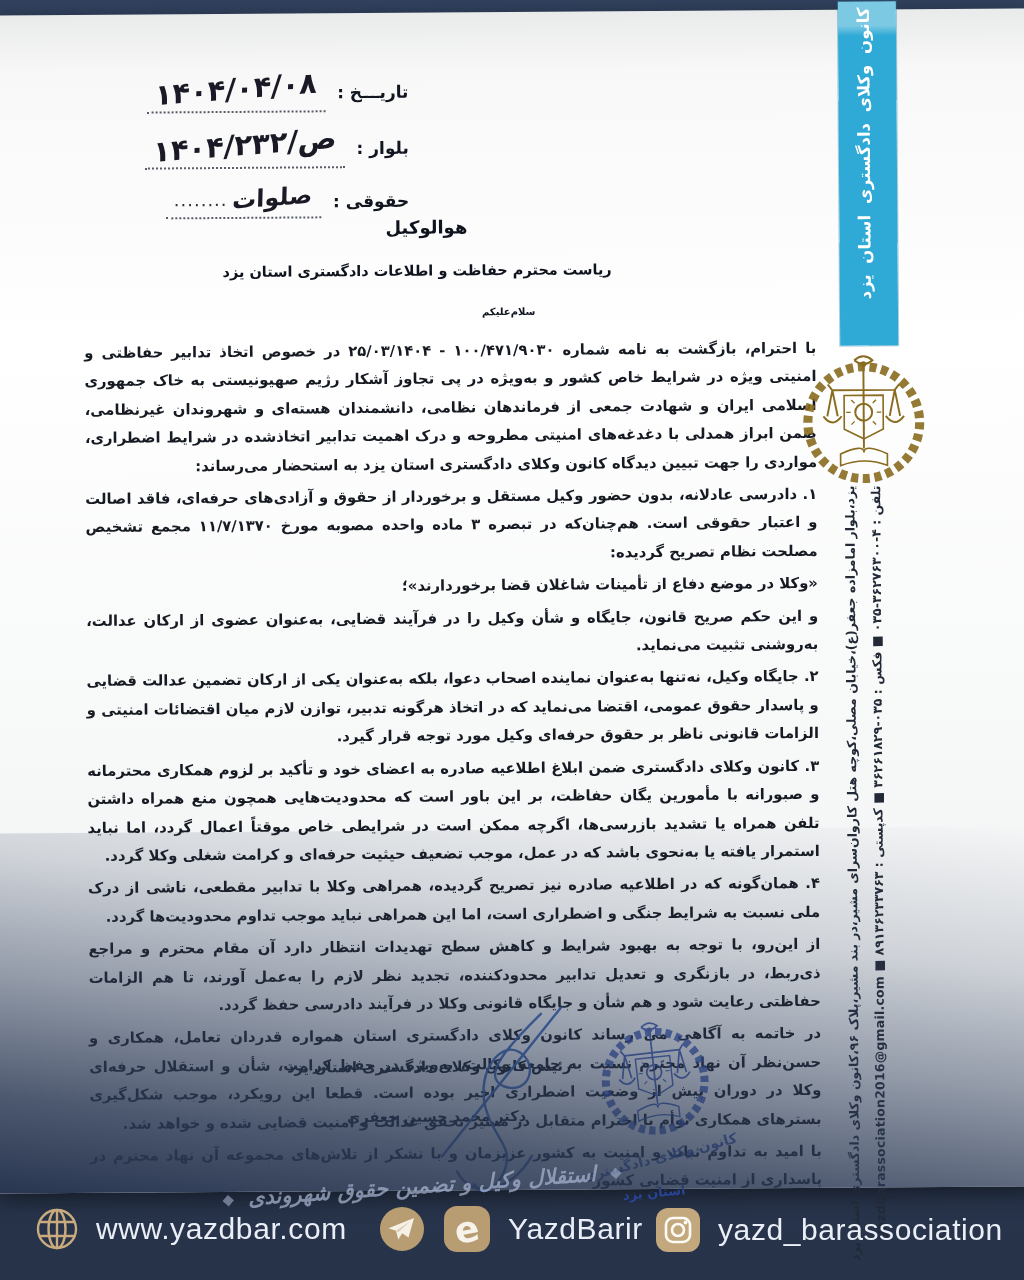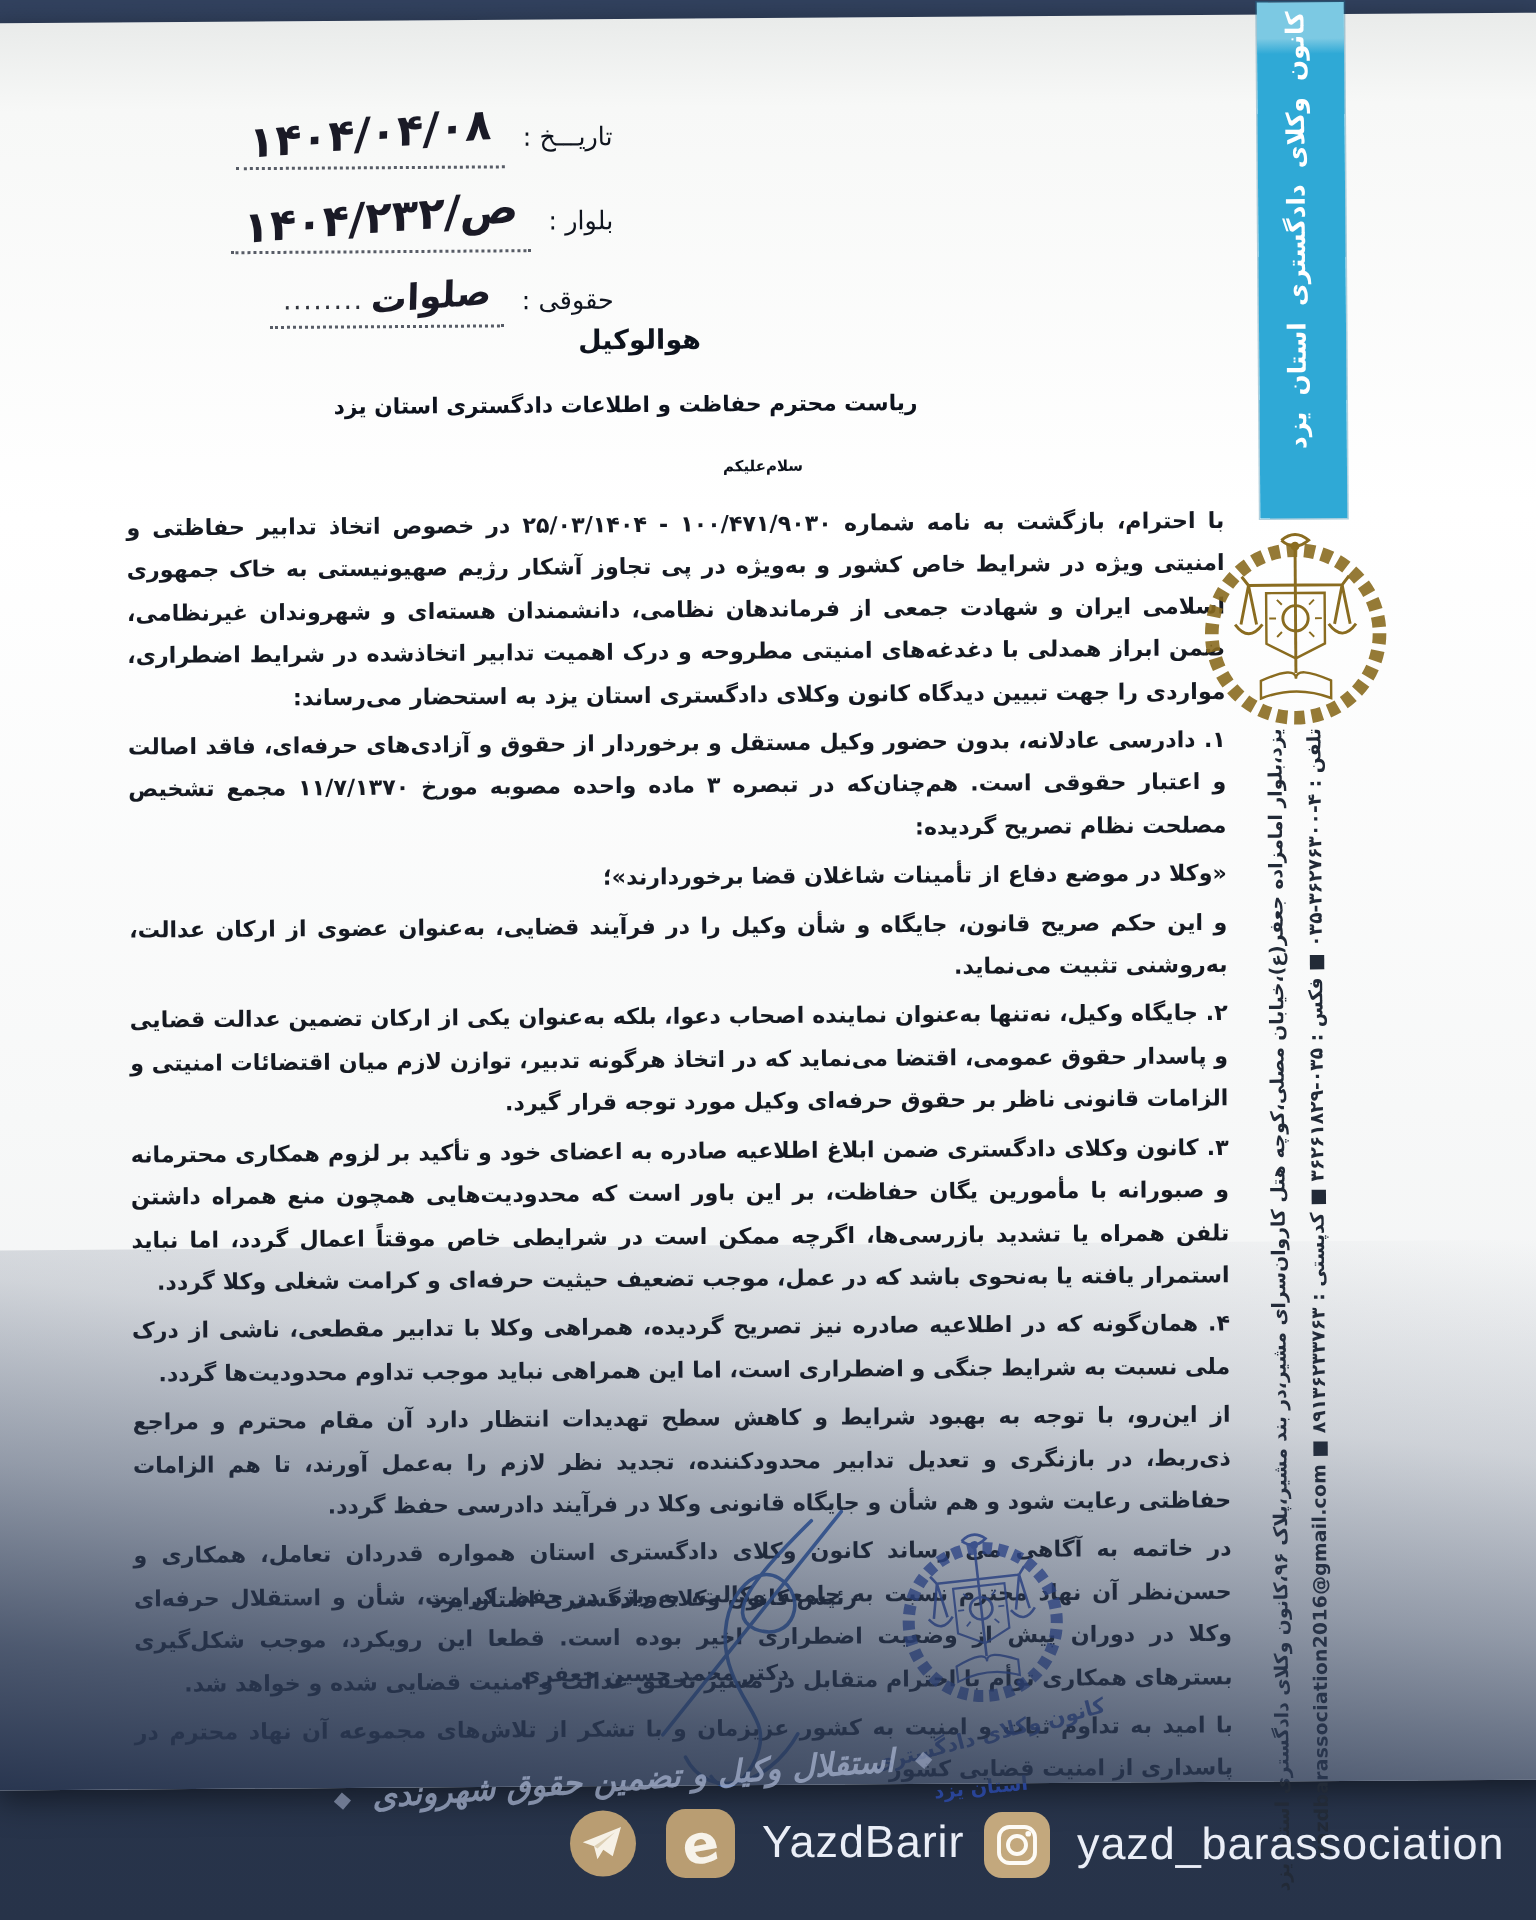--- a/index.html
+++ b/index.html
@@ -7,21 +7,21 @@
     background:linear-gradient(180deg,#32425f 0%,#2c3b57 45%,#273349 100%);
     font-family:"DejaVu Sans",sans-serif;}
   
   .paper{position:absolute;left:-6px;top:12px;width:1040px;height:1178px;
     background:linear-gradient(180deg,#e9ebea 0%,#f7f8f7 5%,#ffffff 28%,#f7f8f8 62%,#eceef0 100%);
     transform:rotate(-0.4deg);box-shadow:0 6px 22px rgba(0,0,0,.5);}
   .paper-shade{position:absolute;left:0;top:818px;width:100%;height:360px;pointer-events:none;
     background:linear-gradient(187deg,rgba(44,59,87,0) 0%,rgba(44,59,87,.18) 30%,rgba(44,59,87,.48) 55%,rgba(42,56,83,.82) 80%,rgba(41,54,80,1) 100%);}
   
   .hrow{position:absolute;direction:rtl;display:flex;align-items:center;gap:12px;left:100px;width:318px;}
-  .flabel{font-weight:normal;font-size:17px;color:#10151f;white-space:nowrap;}
+  .flabel{font-weight:bold;font-size:17px;color:#10151f;white-space:nowrap;}
   .writeline{border-bottom:2px dotted #575c66;padding:0 8px 5px;}
   .hand{display:inline-block;font-size:29px;font-weight:600;color:#1a1a26;
     transform:rotate(-4deg) skewX(-6deg);letter-spacing:2px;direction:ltr;unicode-bidi:embed;white-space:nowrap;}
   .hand.small{font-size:24px;letter-spacing:1px;}
   .dots{font-size:18px;color:#30343c;letter-spacing:1px;}
   .besm{position:absolute;left:345px;top:204px;width:180px;text-align:center;
     font-weight:bold;font-size:18px;color:#0e131d;}
   .addressee{position:absolute;left:340px;top:250px;width:280px;text-align:center;white-space:nowrap;
     font-weight:bold;font-size:14.5px;color:#0e131d;direction:rtl;}
   .salam{position:absolute;left:490px;top:294px;font-weight:bold;font-size:10px;color:#0e131d;direction:rtl;}
@@ -153,20 +153,32 @@
 
     <div class="paper-shade"></div>
   </div>
 
   <div class="motto">
     <span class="orn">◆</span>
     <span>استقلال وکیل و تضمین حقوق شهروندی</span>
     <span class="orn">◆</span>
   </div>
 
+  <div class="fgroup fg1">
+    <svg width="46" height="46" viewBox="0 0 46 46">
+      <g fill="none" stroke="#c9ab7e" stroke-width="2.4">
+        <circle cx="23" cy="23" r="19"></circle>
+        <ellipse cx="23" cy="23" rx="8.5" ry="19"></ellipse>
+        <line x1="23" y1="4" x2="23" y2="42"></line>
+        <line x1="5" y1="16" x2="41" y2="16"></line>
+        <line x1="5" y1="30" x2="41" y2="30"></line>
+      </g>
+    </svg>
+    <span>www.yazdbar.com</span>
+  </div>
 
   <div class="fgroup fg2">
     <svg width="48" height="48" viewBox="0 0 48 48">
       <circle cx="24" cy="24" r="22" fill="#b99d72"></circle>
       <path d="M36,13 L10.5,23.2 L18,25.8 L20.3,34.5 L24.2,28.2 L30.5,32.5 Z" fill="#f6f1e6"></path>
       <path d="M18,25.8 L32,16.5 L20.3,27.3 Z" fill="#dccfb4"></path>
     </svg>
     <svg width="50" height="50" viewBox="0 0 50 50">
       <rect x="2" y="2" width="46" height="46" rx="13" fill="#b99d72"></rect>
       <text x="25" y="38" font-size="36" font-weight="bold" fill="#f7f3ea" font-family="DejaVu Sans, sans-serif" text-anchor="middle" transform="rotate(-10 25 25)">e</text>

